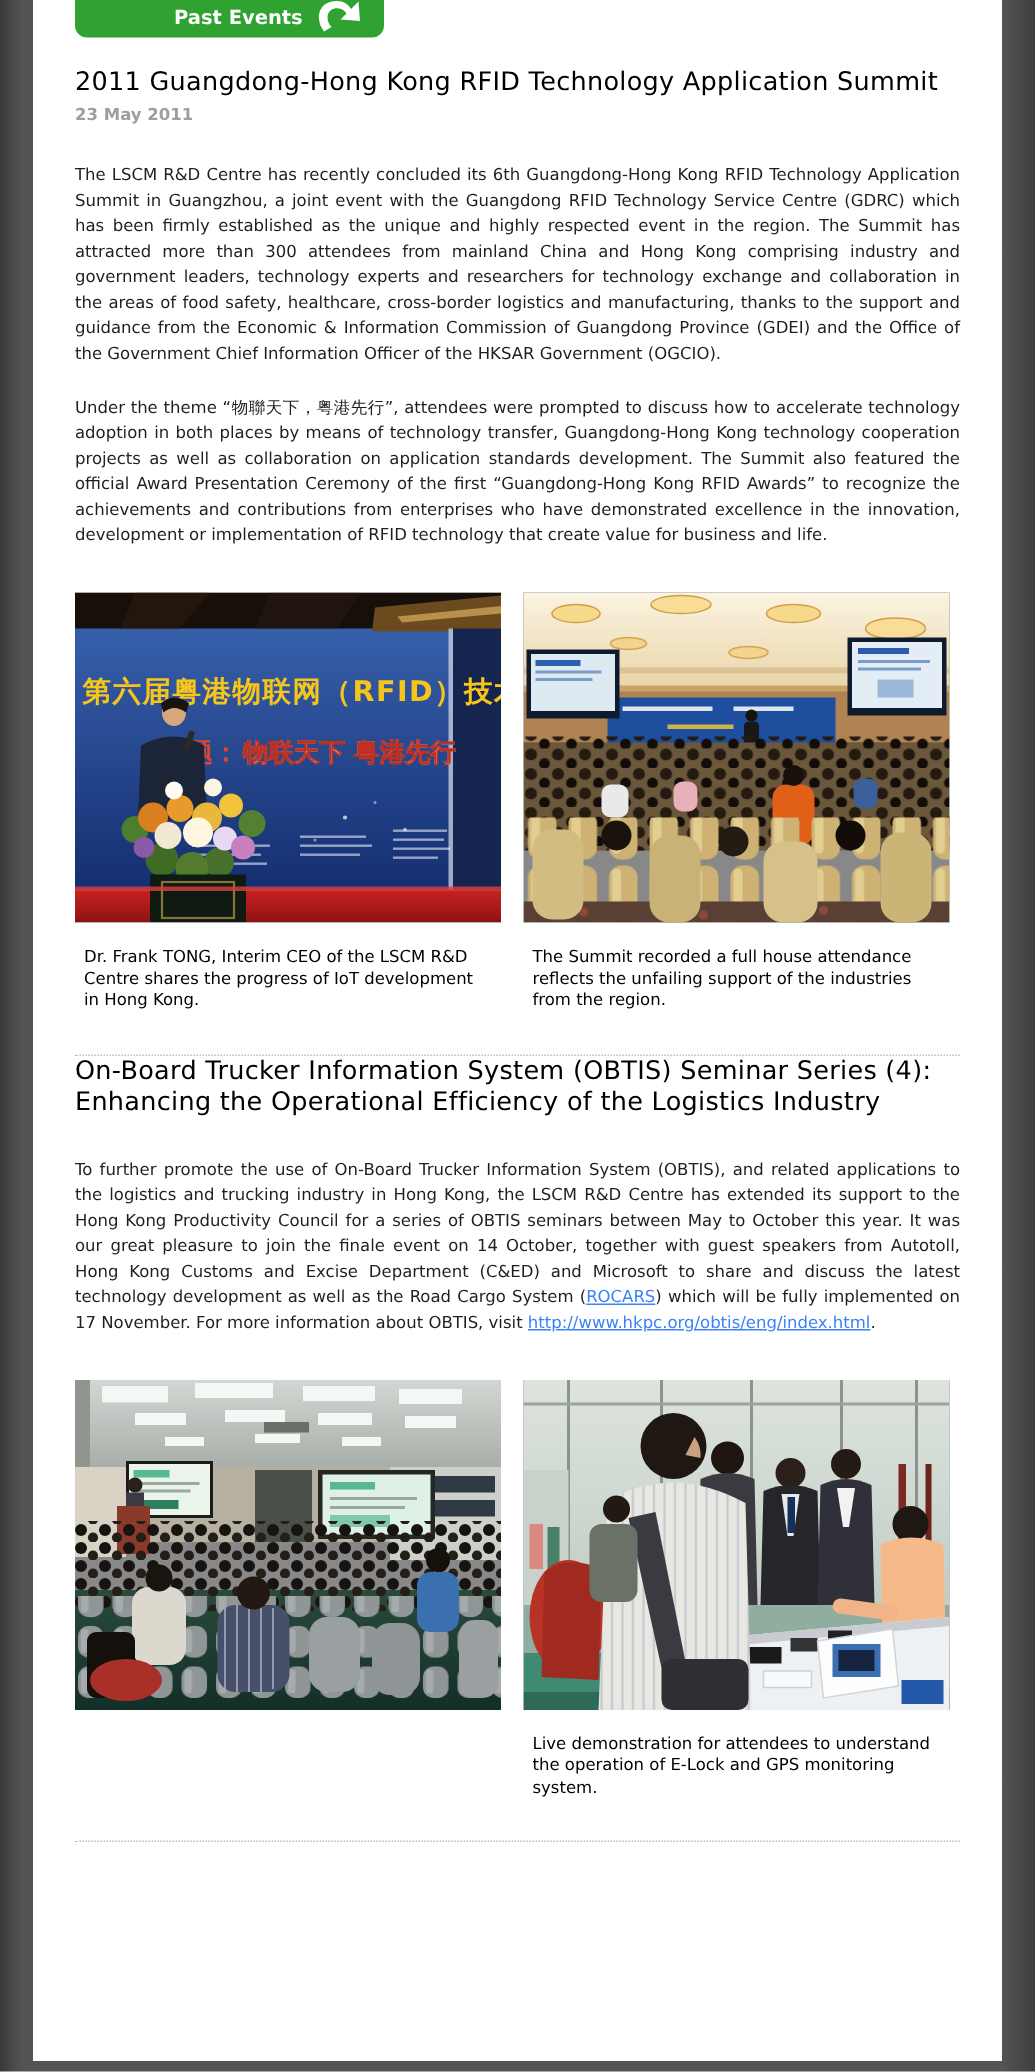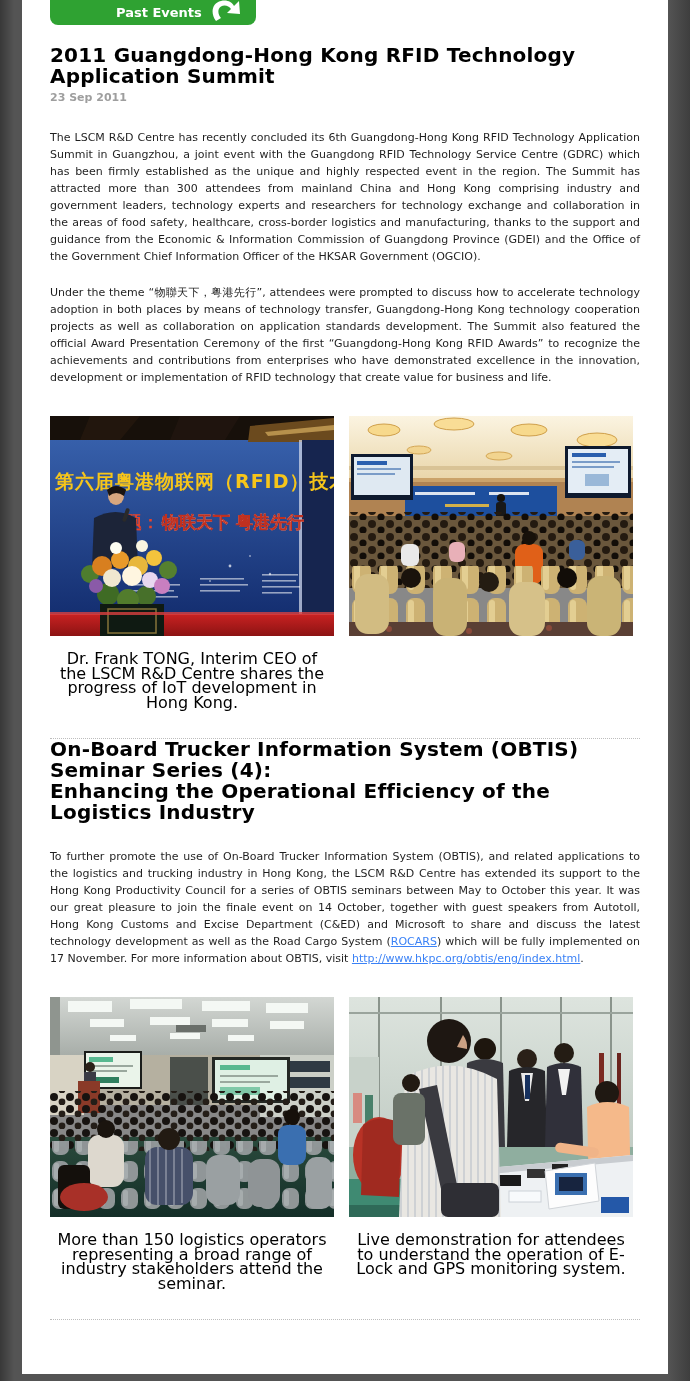--- a/index.html
+++ b/index.html
@@ -17,56 +17,56 @@
   .banner{
     width:206px; height:32px; margin-top:-7px; position:relative;
     background:#2fa232; border-radius:8px;
     display:flex; align-items:center; cursor:pointer;
   }
   .banner .label{
     color:#ffffff; font-weight:bold; font-size:13px; padding-left:18px; padding-top:6px;margin-left:48px;
   }
   .banner .arrow{ position:absolute; right:14px; top:4px; }
   h1.article-title{
-    font-size:20px; font-weight:700; color:#000; margin:20px 0 4px; line-height:21px;
+    font-size:17px; font-weight:400; color:#000; margin:20px 0 4px; line-height:21px;
     letter-spacing:.2px;
   }
   .date{ font-size:11px; font-weight:bold; color:#9e9e9e; margin:0 0 6px; }
   p.body-text{
     font-size:11px; line-height:17px; color:#1f1f1f; text-align:justify;
     margin:19px 0 0;
   }
   a.inline-link{ color:#3b82f6; text-decoration:underline; cursor:pointer; }
   .photo-row{ display:flex; gap:15px; margin-top:30px; }
   .photo-col{ width:284px; }
   .photo{ width:284px; height:220px; overflow:hidden; background:#888; }
   .photo svg{ display:block; }
   .caption{
-    font-size:16px; line-height:14.5px; color:#000; text-align:center; margin-top:16px;
+    font-size:11px; line-height:14.5px; color:#000; text-align:left; margin-top:16px;
     padding:0 6px;
   }
   .divider{ border-top:1px dotted #bdbdbd; margin-top:28px; height:0; }
   .section{ }
 </style>
 </head>
 <body>
 
 <div class="panel">
 
   <div class="banner">
     <span class="label">Past Events</span>
     <span class="arrow">
       <svg width="34" height="26" viewBox="0 0 34 26">
         <path d="M8 24 C 2 16, 4 6, 13 4 C 19 2.6, 24 5, 26 9 L 31 4 L 32 17 L 19 16 L 23 12 C 21 8.5, 16 7.5, 13 9.5 C 9 12, 10 18, 13 21 Z" fill="#ffffff"></path>
       </svg>
     </span>
   </div>
 
   <h1 class="article-title">2011 Guangdong-Hong Kong RFID Technology Application Summit</h1>
-  <div class="date">23 Sep 2011</div>
+  <div class="date">23 May 2011</div>
 
   <p class="body-text" style="margin-top:25px">The LSCM R&amp;D Centre has recently concluded its 6th Guangdong-Hong Kong RFID Technology Application Summit in Guangzhou, a joint event with the Guangdong RFID Technology Service Centre (GDRC) which has been firmly established as the unique and highly respected event in the region. The Summit has attracted more than 300 attendees from mainland China and Hong Kong comprising industry and government leaders, technology experts and researchers for technology exchange and collaboration in the areas of food safety, healthcare, cross-border logistics and manufacturing, thanks to the support and guidance from the Economic &amp; Information Commission of Guangdong Province (GDEI) and the Office of the Government Chief Information Officer of the HKSAR Government (OGCIO).</p>
   <p class="body-text">Under the theme “物聯天下，粤港先行”, attendees were prompted to discuss how to accelerate technology adoption in both places by means of technology transfer, Guangdong-Hong Kong technology cooperation projects as well as collaboration on application standards development. The Summit also featured the official Award Presentation Ceremony of the first “Guangdong-Hong Kong RFID Awards” to recognize the achievements and contributions from enterprises who have demonstrated excellence in the innovation, development or implementation of RFID technology that create value for business and life.</p>
 
   <div class="photo-row">
     <div class="photo-col">
       <div class="photo">
         <svg width="284" height="220" viewBox="0 0 284 220">
           <defs>
             <linearGradient id="p1bg" x1="0" y1="0" x2="0" y2="1">
@@ -216,20 +216,21 @@
 
           <rect x="6" y="158" width="34" height="60" rx="13" fill="#d2bc82"></rect>
           <rect x="84" y="162" width="34" height="58" rx="13" fill="#c9b275"></rect>
           <rect x="160" y="166" width="36" height="54" rx="13" fill="#d6c189"></rect>
           <rect x="238" y="160" width="34" height="60" rx="13" fill="#cab476"></rect>
           <circle cx="62" cy="162" r="10" fill="#1a130c"></circle>
           <circle cx="140" cy="166" r="10" fill="#241c12"></circle>
           <circle cx="218" cy="162" r="10" fill="#120d08"></circle>
         </svg>
       </div>
+      <div class="caption">The Summit recorded a full house attendance reflects the unfailing support of the industries from the region.</div>
     </div>
   </div>
 
   <div class="divider"></div>
 
   <div class="section">
     <h1 class="article-title" style="margin-top:0"><span>On-Board Trucker Information System (OBTIS) Seminar Series (4):</span><br>
       <span>Enhancing the Operational Efficiency of the Logistics Industry</span></h1>
 
     <p class="body-text" style="margin-top:25px"><span>To further promote the use of On-Board Trucker Information System (OBTIS), and related applications to the logistics and trucking industry in Hong Kong, the LSCM R&amp;D Centre has extended its support to the Hong Kong Productivity Council for a series of OBTIS seminars between May to October this year. It was our great pleasure to join the finale event on 14 October, together with guest speakers from Autotoll, Hong Kong Customs and Excise Department (C&amp;ED) and Microsoft to share and discuss the latest technology development as well as the Road Cargo System (</span><a class="inline-link">ROCARS</a><span>) which will be fully implemented on 17 November. For more information about OBTIS, visit </span><a class="inline-link">http://www.hkpc.org/obtis/eng/index.html</a><span>.</span></p>
@@ -319,21 +320,20 @@
             <circle cx="119" cy="142" r="11" fill="#221a12"></circle>
             <rect x="228" y="128" width="28" height="40" rx="9" fill="#3a6fb0"></rect>
             <circle cx="242" cy="120" r="8" fill="#16100a"></circle>
             <rect x="8" y="168" width="32" height="44" rx="6" fill="#14100c"></rect>
             <ellipse cx="34" cy="200" rx="24" ry="14" fill="#a83028"></ellipse>
             <rect x="156" y="158" width="34" height="50" rx="12" fill="#9aa0a2"></rect>
             <rect x="198" y="162" width="32" height="48" rx="12" fill="#8f9496"></rect>
             <rect x="256" y="160" width="26" height="52" rx="10" fill="#9aa0a2"></rect>
           </svg>
         </div>
-        <div class="caption">More than 150 logistics operators representing a broad range of industry stakeholders attend the seminar.</div>
       </div>
       <div class="photo-col">
         <div class="photo">
           <svg width="284" height="220" viewBox="0 0 284 220">
             <defs>
               <linearGradient id="p4bg" x1="0" y1="0" x2="0" y2="1">
                 <stop offset="0" stop-color="#dde4de"></stop>
                   <stop offset="1" stop-color="#c0cbc3"></stop>
               </linearGradient>
               <pattern id="stripes4" width="7" height="7" patternUnits="userSpaceOnUse">

